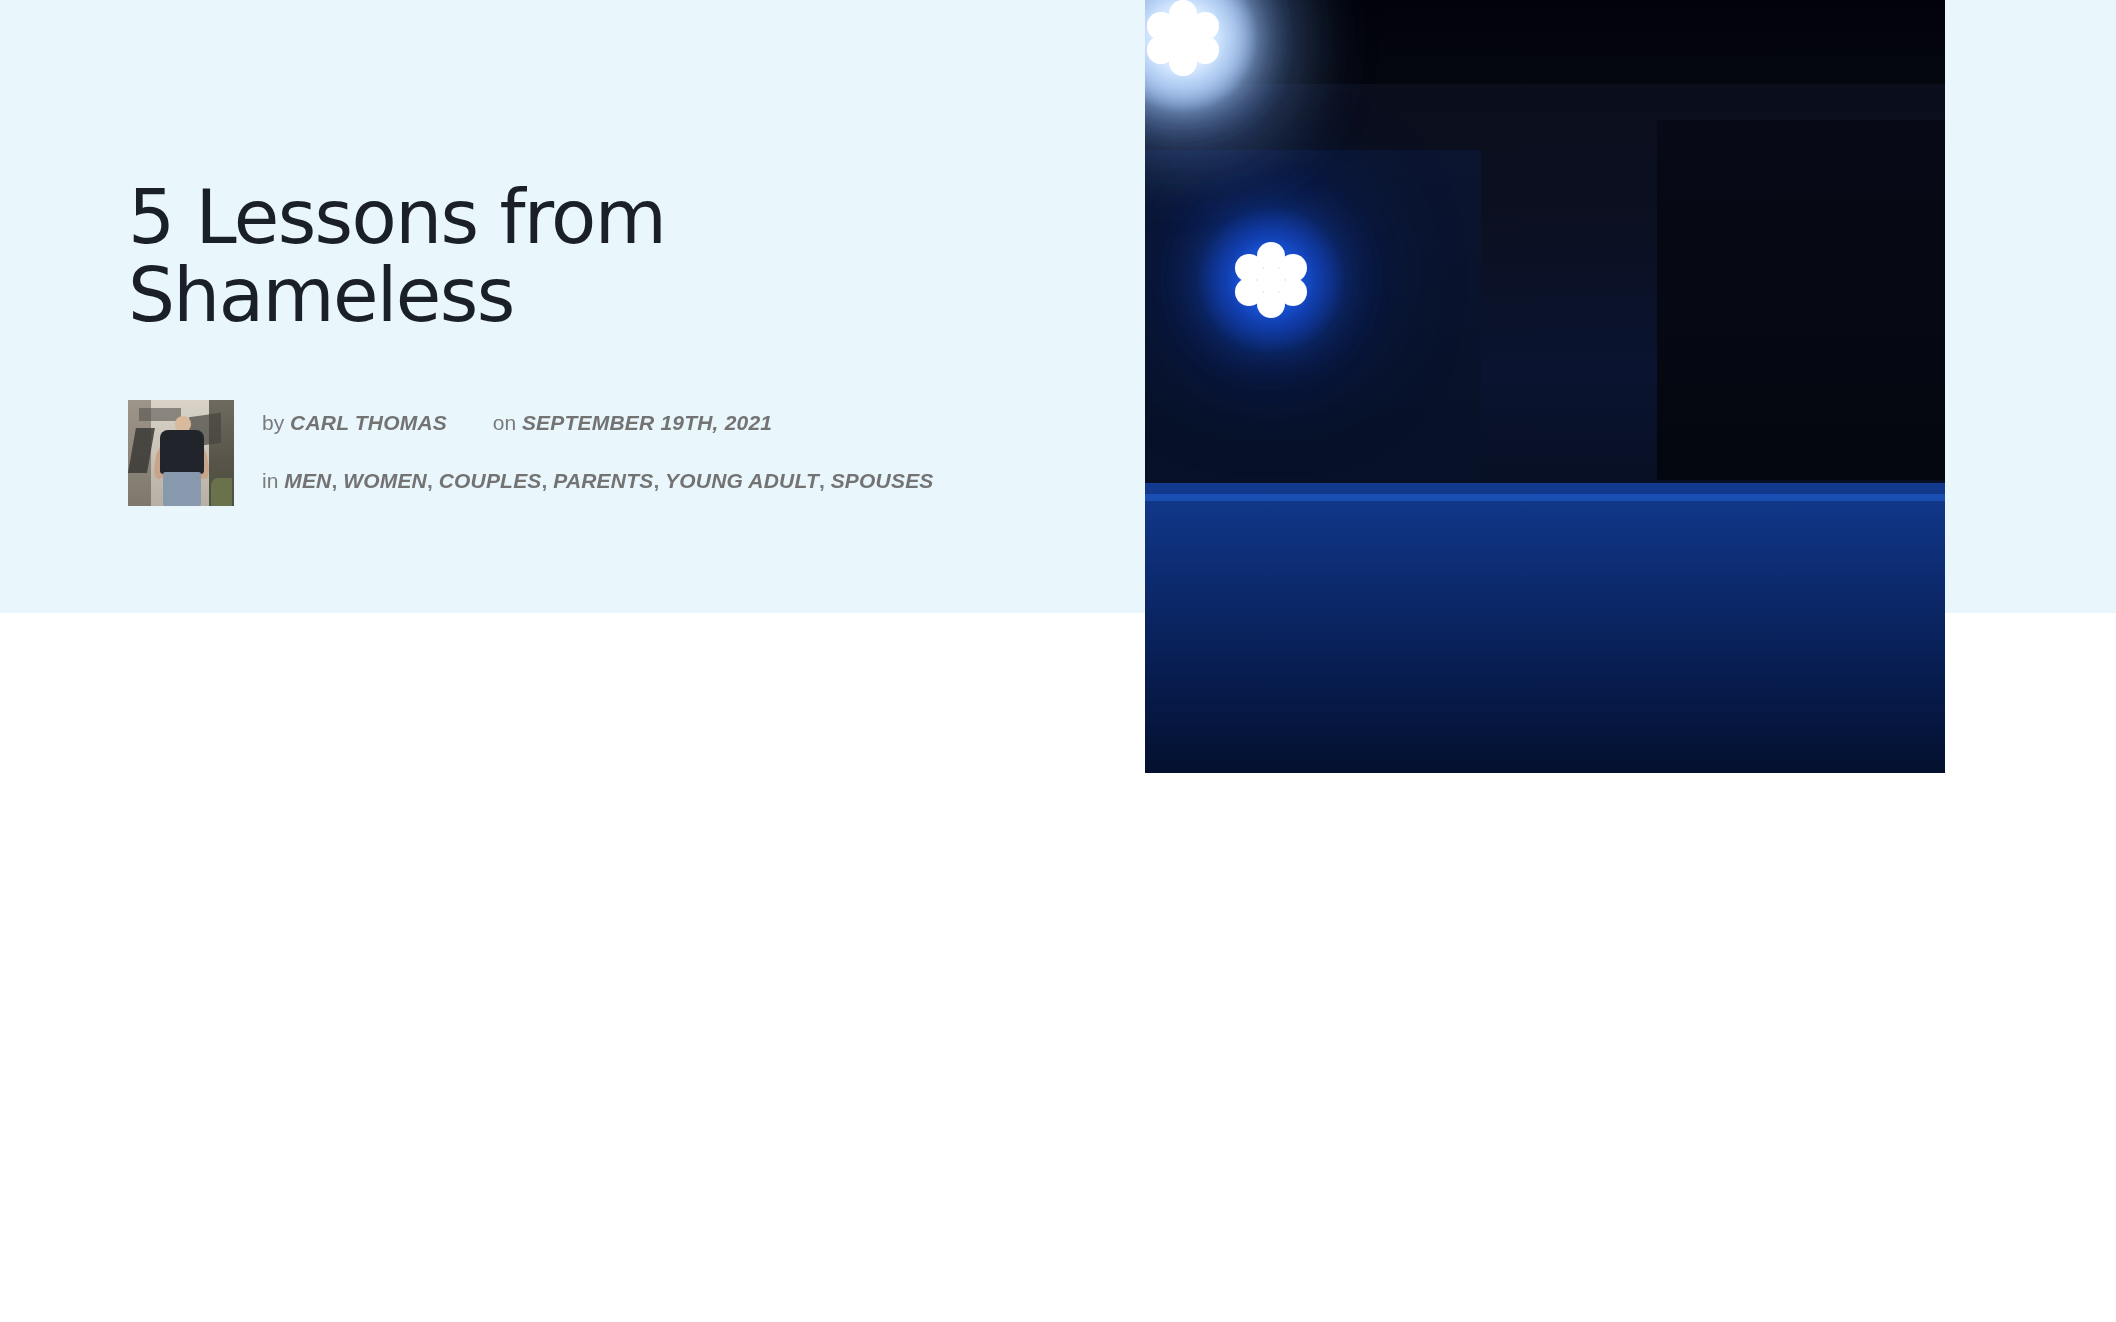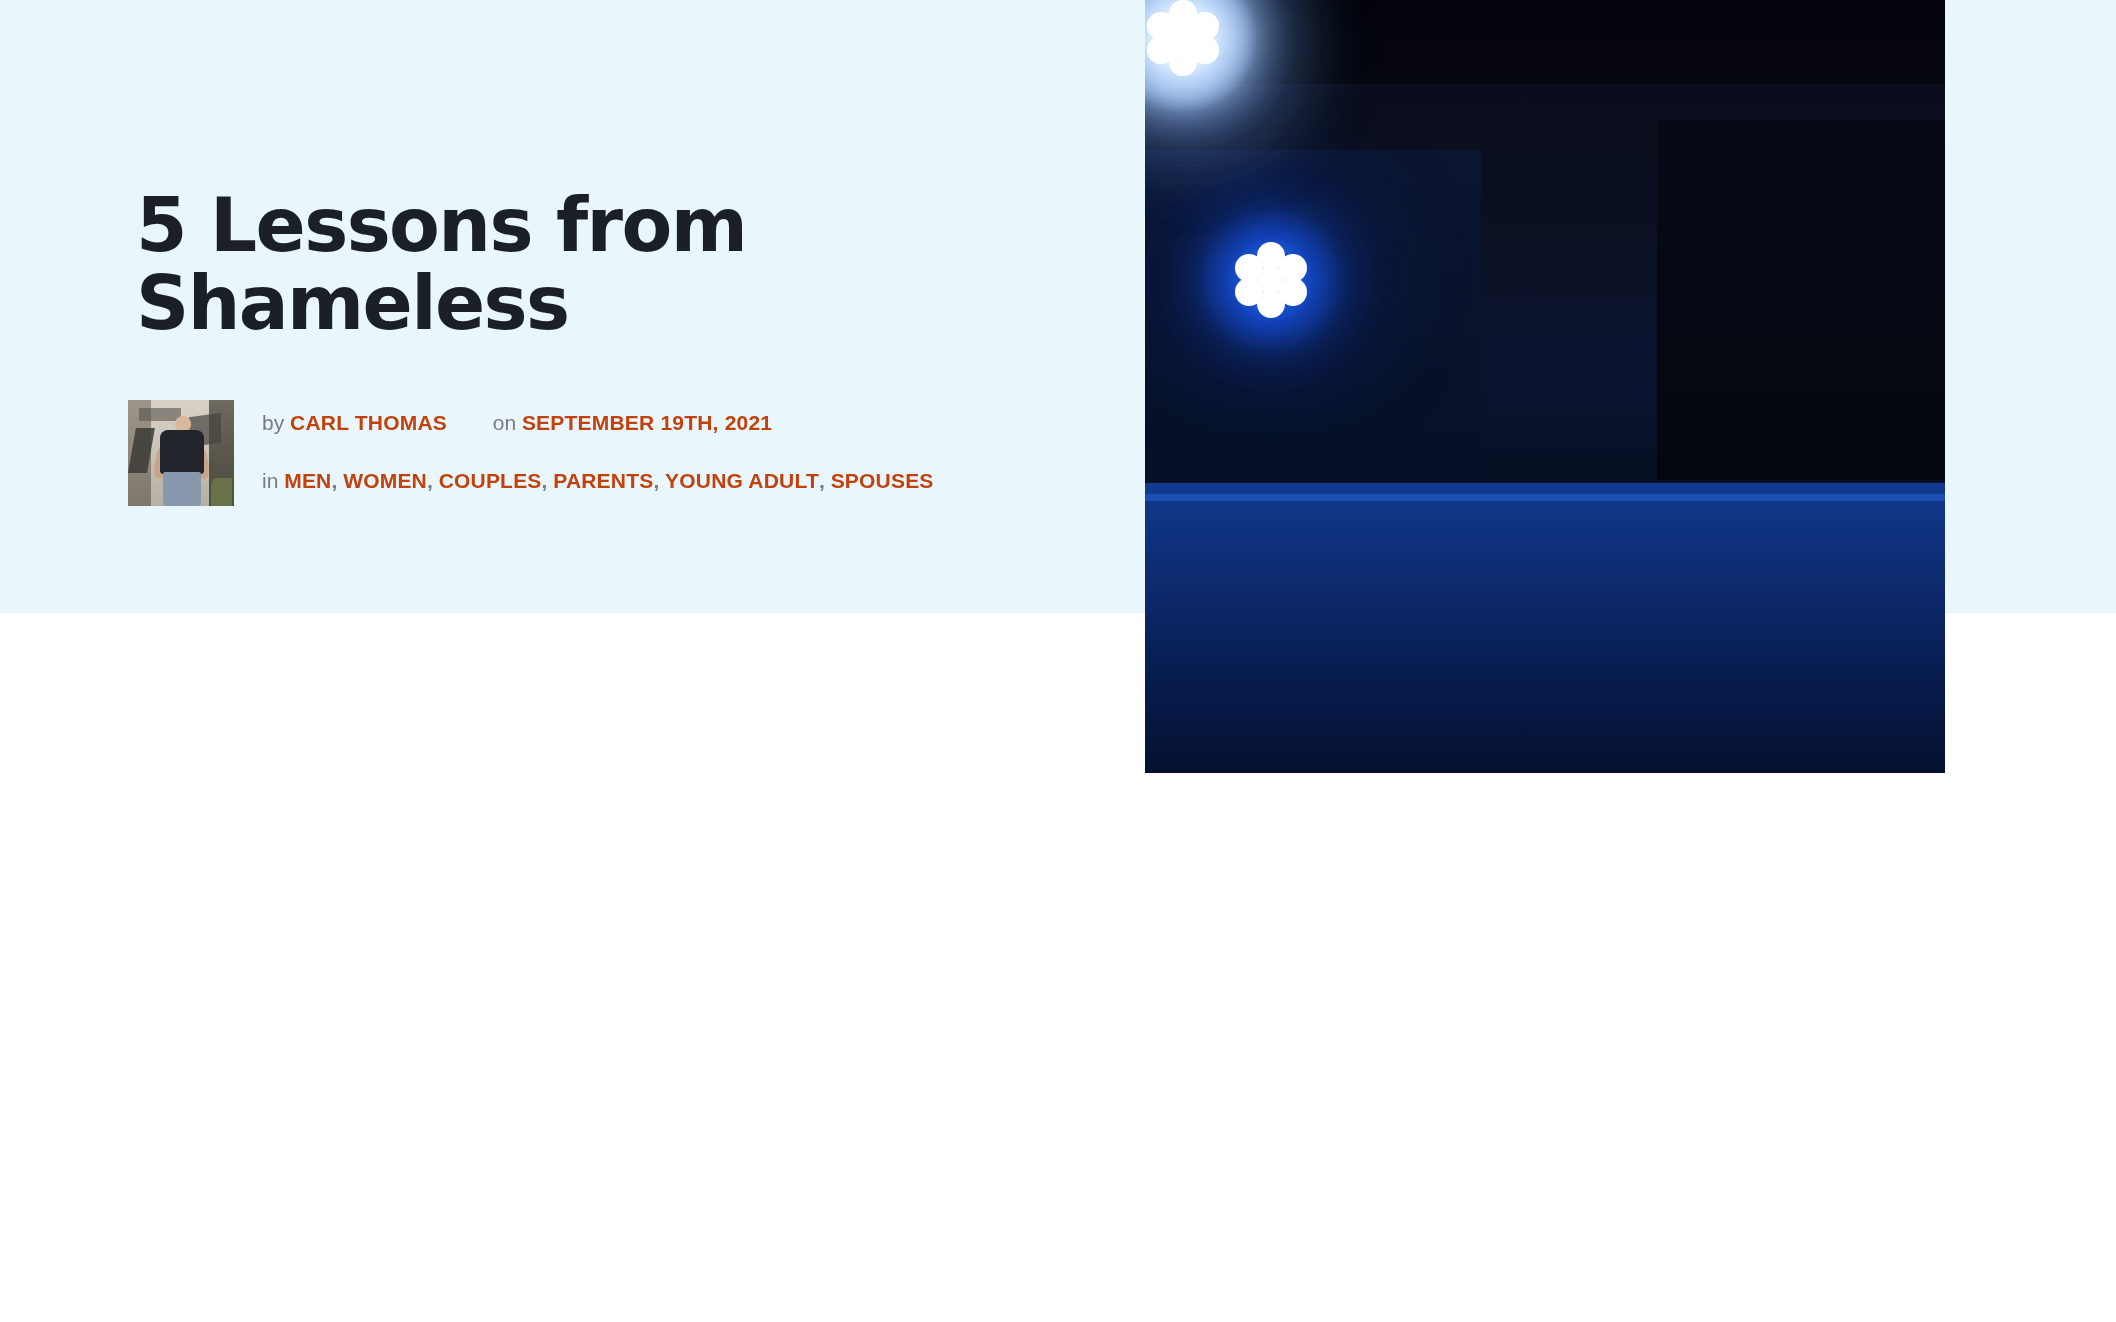--- a/index.html
+++ b/index.html
@@ -32,23 +32,23 @@
     top: 0;
     width: 980px;
     height: 613px;
   }
 
   .post-title {
     position: absolute;
     left: 0;
     top: 178px;
     width: 900px;
-    margin: 8px;
+    margin: 0;
     font-family: "DejaVu Sans", sans-serif;
-    font-weight: 700;
+    font-weight: 400;
     font-size: 74px;
     line-height: 1.06;
     letter-spacing: -1.6px;
     color: #1b2028;
   }
 
   .byline-wrap {
     position: absolute;
     left: 0;
     top: 400px;
@@ -120,24 +120,25 @@
   }
   .byline-row {
     font-size: 21px;
     line-height: 1.0;
     color: #7b7b7b;
     white-space: nowrap;
   }
   .byline-row + .byline-row { margin-top: 37px; }
 
   .meta-link {
-    color: #c2410c;
+    color: #737373;
     font-weight: 700;
     letter-spacing: .2px;
     text-decoration: none;
+    font-style: italic;
   }
   .gap-on { display: inline-block; width: 34px; }
   .sep { color: #7b7b7b; font-weight: 700; }
 
   
   .hero-photo {
     position: absolute;
     left: 1145px;
     top: 0;
     width: 800px;

